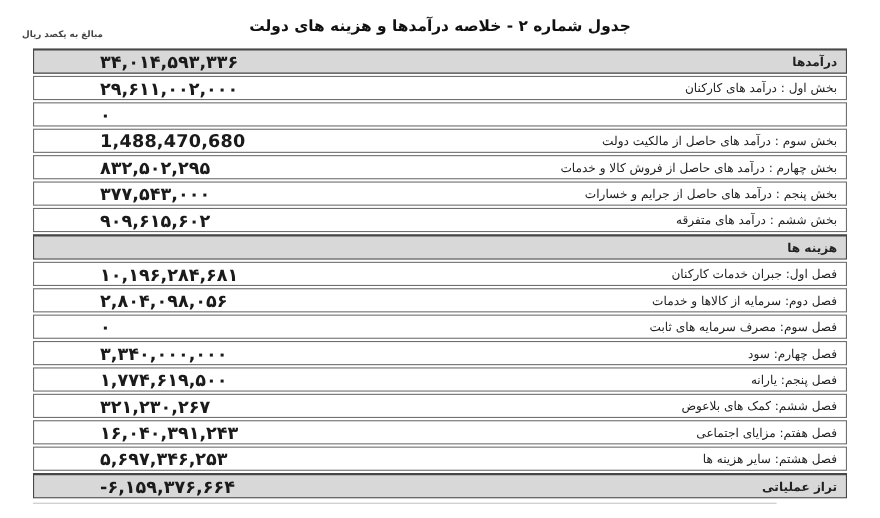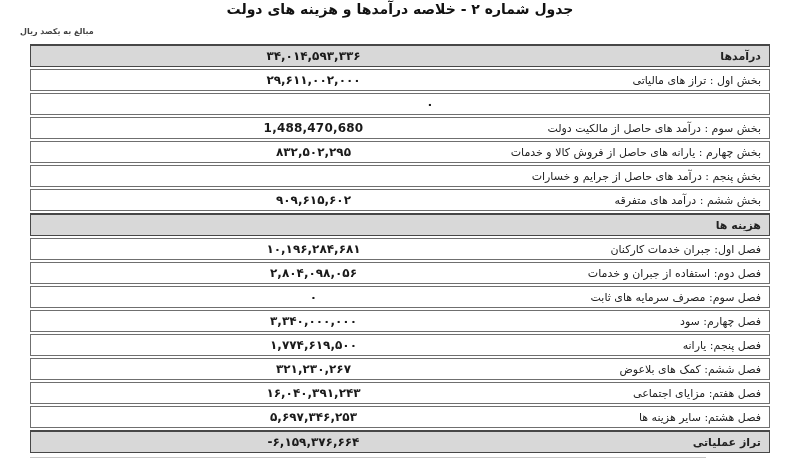--- a/index.html
+++ b/index.html
@@ -5,21 +5,21 @@
   html,body{margin:0;padding:0;background:#ffffff;}
   .page{
     position:relative;
     width:800px;height:471px;
     background:#ffffff;
     font-family:"DejaVu Sans", sans-serif;
     color:#1a1a1a;
     overflow:hidden;
   }
   .title{
-    position:absolute;top:1px;left:0;right:0;
+    position:absolute;top:16px;left:0;right:0;
     text-align:center;
     font-size:14px;font-weight:bold;
     direction:rtl;
     color:#111;
   }
   .caption{
     position:absolute;top:27px;left:20px;
     font-size:8px;
     direction:rtl;
     color:#444;
@@ -47,22 +47,21 @@
   .lab{
     width:225px;
     padding-right:8px;
     font-size:11px;
     white-space:nowrap;
     overflow:visible;
     color:#222;
   }
   .val{
     flex:1;
-    text-align:center;
-    font-size:12px;
+    font-size:16px;
     font-weight:bold;
     direction:ltr;
     unicode-bidi:embed;
     padding-left:60px;
     color:#1a1a1a;
     letter-spacing:0.2px;
   }
   .footer-line{
     position:absolute;top:457px;left:30px;width:676px;height:0;
     border-top:1px solid #c6c6c6;
@@ -73,50 +72,51 @@
 
 <div class="page">
   <div class="title">جدول شماره ۲ - خلاصه درآمدها و هزینه های دولت</div>
   <div class="caption">مبالغ به یکصد ریال</div>
   <div class="table">
       <div class="row section">
         <div class="lab">درآمدها</div>
         <div class="val">۳۴,۰۱۴,۵۹۳,۳۳۶</div>
       </div>
       <div class="row item">
-        <div class="lab">بخش اول : تراز های مالیاتی</div>
+        <div class="lab">بخش اول : درآمد های کارکنان</div>
         <div class="val">۲۹,۶۱۱,۰۰۲,۰۰۰</div>
       </div>
       <div class="row item">
         <div class="val">۰</div>
       </div>
       <div class="row item">
         <div class="lab">بخش سوم : درآمد های حاصل از مالکیت دولت</div>
         <div class="val">1,488,470,680</div>
       </div>
       <div class="row item">
-        <div class="lab">بخش چهارم : یارانه های حاصل از فروش کالا و خدمات</div>
+        <div class="lab">بخش چهارم : درآمد های حاصل از فروش کالا و خدمات</div>
         <div class="val">۸۳۲,۵۰۲,۲۹۵</div>
       </div>
       <div class="row item">
         <div class="lab">بخش پنجم : درآمد های حاصل از جرایم و خسارات</div>
+        <div class="val">۳۷۷,۵۴۳,۰۰۰</div>
       </div>
       <div class="row item">
         <div class="lab">بخش ششم : درآمد های متفرقه</div>
         <div class="val">۹۰۹,۶۱۵,۶۰۲</div>
       </div>
       <div class="row section">
         <div class="lab">هزینه ها</div>
       </div>
       <div class="row item">
         <div class="lab">فصل اول: جبران خدمات کارکنان</div>
         <div class="val">۱۰,۱۹۶,۲۸۴,۶۸۱</div>
       </div>
       <div class="row item">
-        <div class="lab">فصل دوم: استفاده از جبران و خدمات</div>
+        <div class="lab">فصل دوم: سرمایه از کالاها و خدمات</div>
         <div class="val">۲,۸۰۴,۰۹۸,۰۵۶</div>
       </div>
       <div class="row item">
         <div class="lab">فصل سوم: مصرف سرمایه های ثابت</div>
         <div class="val">۰</div>
       </div>
       <div class="row item">
         <div class="lab">فصل چهارم: سود</div>
         <div class="val">۳,۳۴۰,۰۰۰,۰۰۰</div>
       </div>

